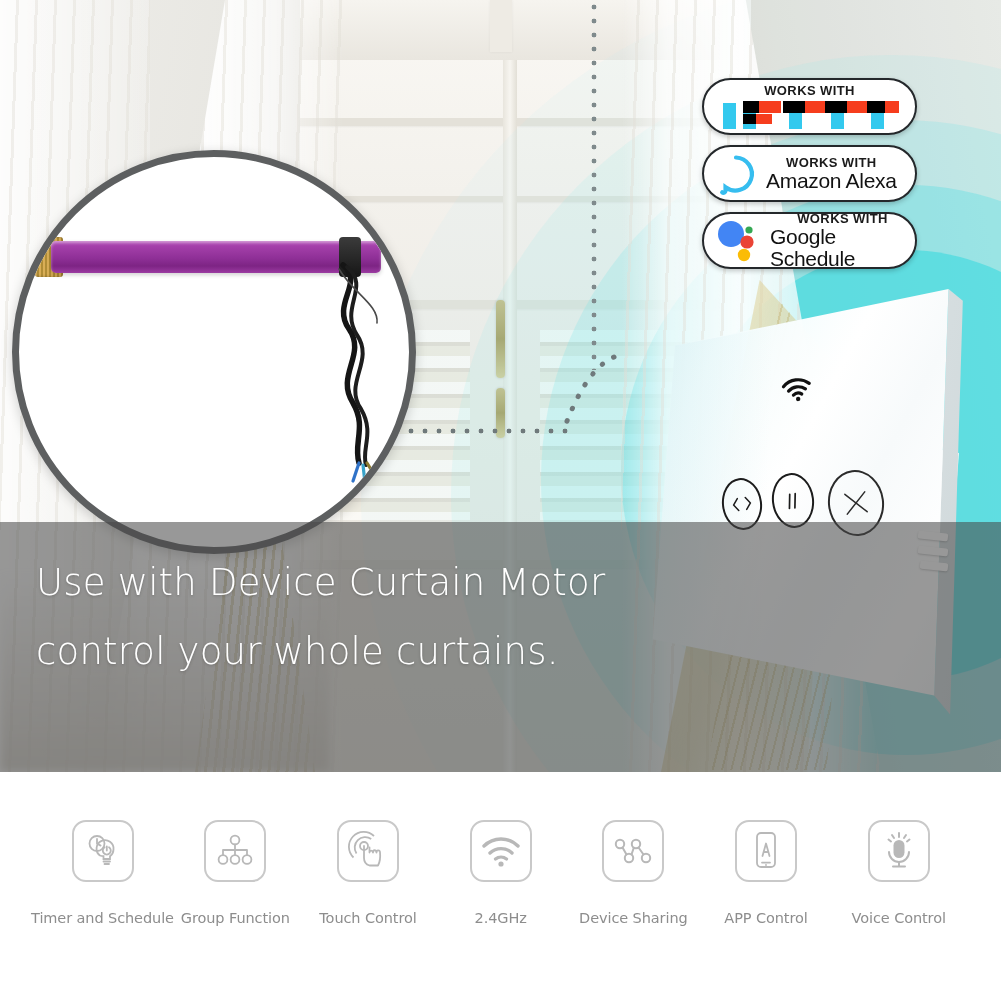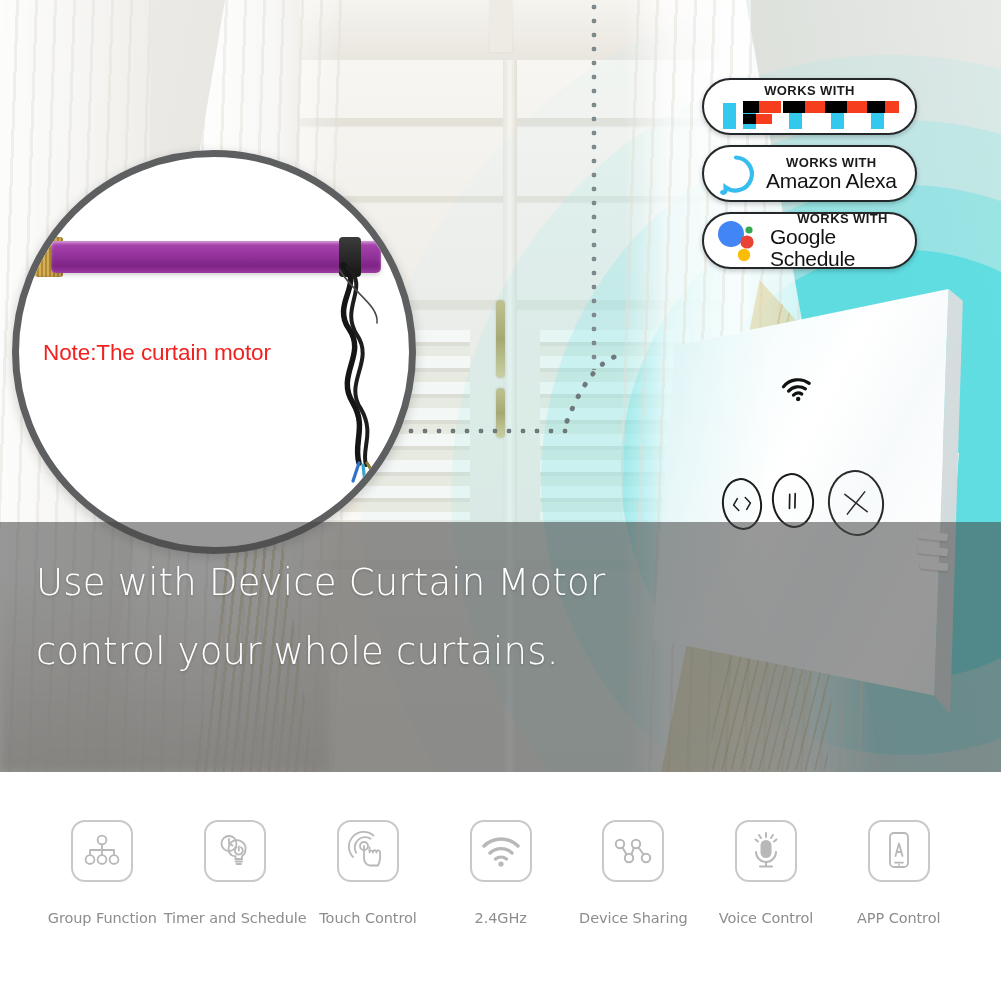--- a/index.html
+++ b/index.html
@@ -348,21 +348,20 @@
       <svg class="motor-wire" viewBox="0 0 130 230">
         <path d="M24 8 C 46 26, 12 46, 30 72 C 48 98, 16 118, 34 146 C 48 170, 34 186, 40 206" fill="none" stroke="#151515" stroke-width="5.5" stroke-linecap="round"></path>
         <path d="M28 10 C 52 30, 20 50, 38 78 C 56 104, 24 126, 42 152 C 56 176, 42 192, 47 208" fill="none" stroke="#1d1d1d" stroke-width="4" stroke-linecap="round"></path>
         <path d="M20 12 C 34 36, 60 48, 58 66" fill="none" stroke="#4a4a4a" stroke-width="1.6" stroke-linecap="round"></path>
         <path d="M40 206 L 34 224" stroke="#2f72c8" stroke-width="3.2" stroke-linecap="round" fill="none"></path>
         <path d="M44 208 L 46 226" stroke="#3aa3c9" stroke-width="3.2" stroke-linecap="round" fill="none"></path>
         <path d="M48 206 L 58 222" stroke="#8c7a2e" stroke-width="3.2" stroke-linecap="round" fill="none"></path>
       </svg>
 
       <div id="motor-note">
-        <div>Note:The curtain motor</div>
       </div>
     </div>
 
     <div id="switch-panel">
       <div class="panel-back"></div>
       <div class="panel-edge"></div>
       <div class="panel-face"></div>
       <div class="panel-shade"></div>
 
       <div class="panel-fin" style="top:250px;width:30px;transform:rotate(6deg);"></div>
@@ -460,48 +459,48 @@
     <div id="headline">
       <div>Use with Device Curtain Motor</div>
       <div>control your whole curtains.</div>
     </div>
   </div>
 
   <div id="features">
 
     <div class="feature">
       <div class="feature-icon">
-        <svg width="38" height="38" viewBox="0 0 38 38" fill="none" stroke="#b8b8b8" stroke-width="1.8">
-          <circle cx="19" cy="8" r="4.4"></circle>
-          <path d="M19 12.4 L19 18 M7 18 L31 18 M7 18 L7 23 M19 18 L19 23 M31 18 L31 23" stroke-linecap="round"></path>
-          <circle cx="7" cy="27.5" r="4.4"></circle>
-          <circle cx="19" cy="27.5" r="4.4"></circle>
-          <circle cx="31" cy="27.5" r="4.4"></circle>
-        </svg>
-      </div>
-      <span class="feature-label">Group Function</span>
-    </div>
-
-    <div class="feature">
-      <div class="feature-icon">
         <svg width="40" height="40" viewBox="0 0 40 40" fill="none" stroke="#b8b8b8" stroke-width="1.8">
           <circle cx="14" cy="12.5" r="7.5"></circle>
           <path d="M14 8 L14 12.5 L17.6 14.6" stroke-linecap="round"></path>
           <path d="M17 24.5 A8.5 8.5 0 1 1 30.5 18.5 A8.5 8.5 0 0 1 27 25.2 L27 28 L20.5 28 L20.5 25.2 A8.5 8.5 0 0 1 17 24.5 Z"></path>
           <path d="M20.5 30.5 L27 30.5 M21.5 33 L26 33" stroke-linecap="round"></path>
           <path d="M23.8 15.5 L23.8 19.5" stroke-linecap="round"></path>
           <path d="M21.6 16.2 A4 4 0 1 0 26 16.2" stroke-linecap="round"></path>
         </svg>
       </div>
       <span class="feature-label">Timer and Schedule</span>
     </div>
 
     <div class="feature">
       <div class="feature-icon">
         <svg width="38" height="38" viewBox="0 0 38 38" fill="none" stroke="#b8b8b8" stroke-width="1.8">
+          <circle cx="19" cy="8" r="4.4"></circle>
+          <path d="M19 12.4 L19 18 M7 18 L31 18 M7 18 L7 23 M19 18 L19 23 M31 18 L31 23" stroke-linecap="round"></path>
+          <circle cx="7" cy="27.5" r="4.4"></circle>
+          <circle cx="19" cy="27.5" r="4.4"></circle>
+          <circle cx="31" cy="27.5" r="4.4"></circle>
+        </svg>
+      </div>
+      <span class="feature-label">Group Function</span>
+    </div>
+
+    <div class="feature">
+      <div class="feature-icon">
+        <svg width="38" height="38" viewBox="0 0 38 38" fill="none" stroke="#b8b8b8" stroke-width="1.8">
           <circle cx="15" cy="14" r="4"></circle>
           <path d="M7.5 21.5 A10.5 10.5 0 0 1 22.2 7"></path>
           <path d="M4.5 25.5 A14.5 14.5 0 0 1 25 4"></path>
           <path d="M15 14 L15 26 C15 29.5 17 32.5 20.5 33.5 L29 33.5 C31 30 31.5 25 31 20 C30.6 17.8 27.5 17.8 27.5 20.5 C27 17.5 24 17.5 24 20.5 C23.5 18 20.8 18 20.5 20.5 L20.5 15.5" stroke-linejoin="round" stroke-linecap="round"></path>
         </svg>
       </div>
       <span class="feature-label">Touch Control</span>
     </div>
 
     <div class="feature">
@@ -524,36 +523,36 @@
           <circle cx="22" cy="9" r="4.2"></circle>
           <circle cx="32" cy="23" r="4.2"></circle>
           <path d="M8.5 12.5 L12.5 19.5 M17.5 19.5 L19.8 12.8 M24.5 12.5 L29.5 19.5" stroke-linecap="round"></path>
         </svg>
       </div>
       <span class="feature-label">Device Sharing</span>
     </div>
 
     <div class="feature">
       <div class="feature-icon">
+        <svg width="30" height="40" viewBox="0 0 30 40" fill="none" stroke="#b8b8b8" stroke-width="1.8">
+          <rect x="6" y="2" width="18" height="34" rx="4"></rect>
+          <path d="M11 31.6 L19 31.6" stroke-linecap="round"></path>
+          <circle cx="15" cy="34" r="0.9" fill="#b8b8b8" stroke="none"></circle>
+          <path d="M11.5 25 L15 12.5 L18.5 25 M12.8 21 L17.2 21" stroke-linecap="round" stroke-linejoin="round"></path>
+        </svg>
+      </div>
+      <span class="feature-label">APP Control</span>
+    </div>
+
+    <div class="feature">
+      <div class="feature-icon">
         <svg width="34" height="38" viewBox="0 0 34 38" fill="none" stroke="#b8b8b8" stroke-width="2">
           <rect x="11.5" y="8" width="11" height="18" rx="5.5" fill="#b8b8b8" stroke="none"></rect>
           <path d="M7 20 A10 10 0 0 0 27 20" stroke-linecap="round"></path>
           <path d="M17 30 L17 34 M11 34.5 L23 34.5" stroke-linecap="round"></path>
           <path d="M17 1 L17 5 M10 3 L12 6 M24 3 L22 6 M6.5 7.5 L9 9.5 M27.5 7.5 L25 9.5" stroke-linecap="round"></path>
         </svg>
       </div>
       <span class="feature-label">Voice Control</span>
     </div>
 
-    <div class="feature">
-      <div class="feature-icon">
-        <svg width="30" height="40" viewBox="0 0 30 40" fill="none" stroke="#b8b8b8" stroke-width="1.8">
-          <rect x="6" y="2" width="18" height="34" rx="4"></rect>
-          <path d="M11 31.6 L19 31.6" stroke-linecap="round"></path>
-          <circle cx="15" cy="34" r="0.9" fill="#b8b8b8" stroke="none"></circle>
-          <path d="M11.5 25 L15 12.5 L18.5 25 M12.8 21 L17.2 21" stroke-linecap="round" stroke-linejoin="round"></path>
-        </svg>
-      </div>
-      <span class="feature-label">APP Control</span>
-    </div>
-
   </div>
 </div>
 
 </body></html>

